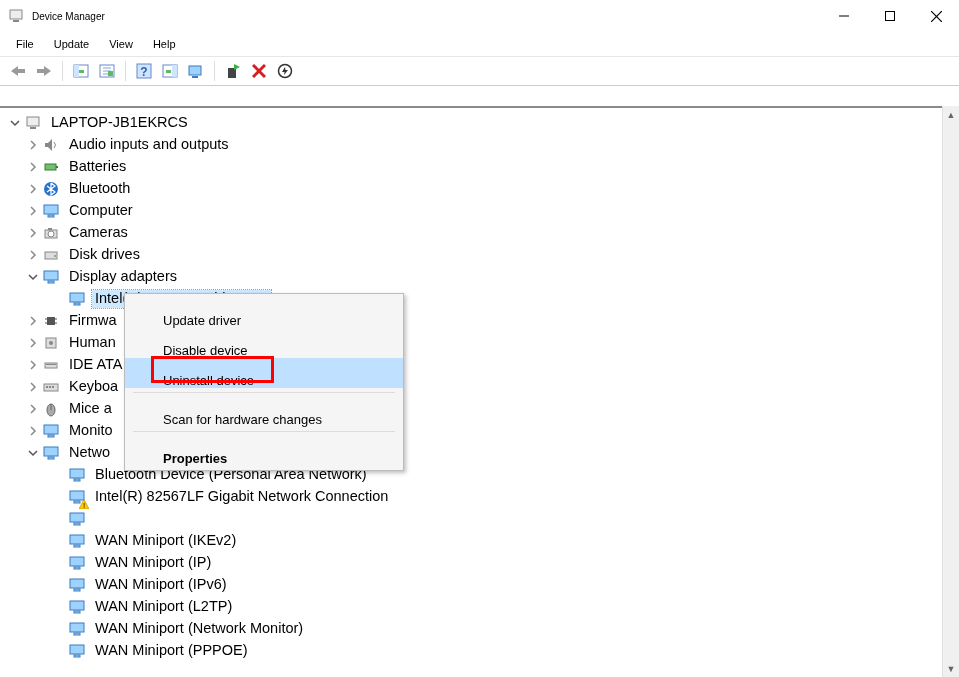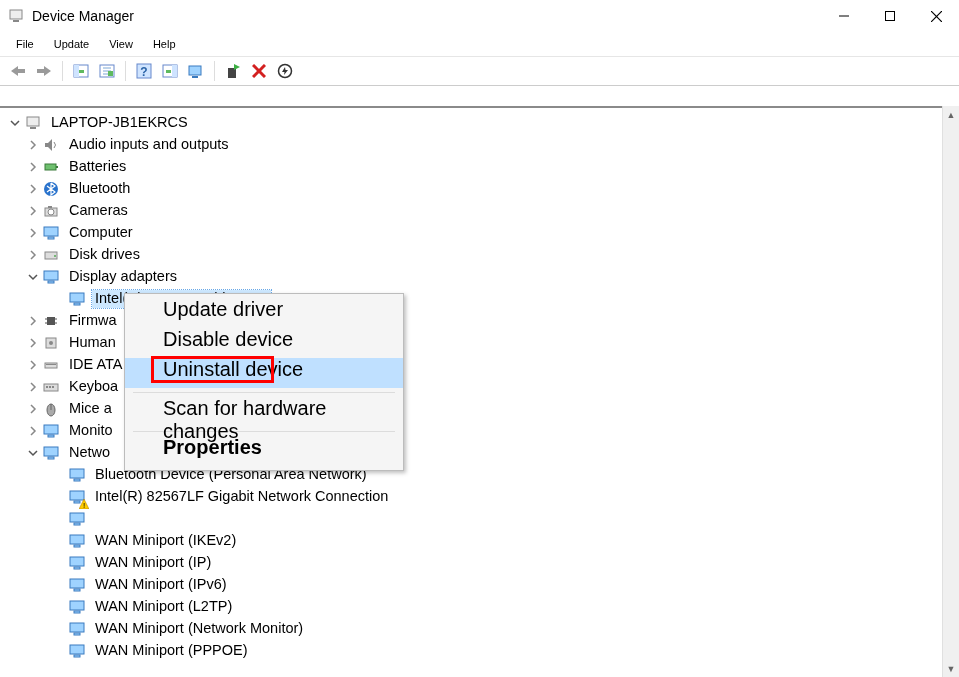--- a/index.html
+++ b/index.html
@@ -19,21 +19,21 @@
     display: flex;
     align-items: center;
     padding-left: 8px;
     user-select: none;
   }
   .titlebar-icon {
     width: 16px; height: 16px;
     margin-right: 8px;
     display: flex; align-items:center; justify-content:center;
   }
-  .titlebar-title { flex: 0 0 auto; font-size: 14px; }
+  .titlebar-title { flex: 0 0 auto; font-size: 10px; }
   .titlebar-spacer { flex: 1; }
   .win-btn {
     width: 46px; height: 32px;
     display:flex; align-items:center; justify-content:center;
     font-family: "Segoe UI", sans-serif;
   }
   .menubar {
     height: 24px;
     display: flex;
     align-items: center;
@@ -109,23 +109,23 @@
     width:280px;
     background:#f5f5f5;
     border:1px solid #bcbcbc;
     box-shadow: 2px 2px 4px rgba(0,0,0,0.25);
     padding:4px 0;
     z-index:100;
   }
   .cm-item {
     height: 30px;
     display:flex;
-    align-items:flex-start;
+    align-items:flex-end;
     padding:0 14px 0 38px;
-    font-size: 20px;
+    font-size: 13px;
   }
   .cm-item.hover { background:#bfe0ff; }
   .cm-item.bold { font-weight:700; }
   .cm-sep { height:1px; background:#dcdcdc; margin:4px 8px; }
   
   .red-highlight {
     position:absolute;
     border:3px solid red;
     pointer-events:none;
     z-index:200;
@@ -323,42 +323,42 @@
       <span class="label-wrap">Bluetooth</span>
     </div>
 
     <div class="node indent-1">
       <span class="expander">
           <svg width="10" height="10">
             <path d="M3 1 L7 5 L3 9" fill="none" stroke="#888" stroke-width="1.5"></path>
           </svg>
         </span>
       <span class="node-icon">
+          <svg class="monitor-svg" width="16" height="16">
+            <rect x="1" y="2" width="14" height="9"></rect>
+            <rect x="5" y="12" width="6" height="2" fill="#3a7bbf"></rect>
+          </svg>
+        </span>
+      <span class="label-wrap">Computer</span>
+    </div>
+
+    <div class="node indent-1">
+      <span class="expander">
+          <svg width="10" height="10">
+            <path d="M3 1 L7 5 L3 9" fill="none" stroke="#888" stroke-width="1.5"></path>
+          </svg>
+        </span>
+      <span class="node-icon">
           <svg width="16" height="16">
             <rect x="2" y="5" width="12" height="8" fill="#ddd" stroke="#888"></rect>
             <circle cx="8" cy="9" r="3" fill="#fff" stroke="#888"></circle>
             <rect x="5" y="3" width="4" height="2" fill="#888"></rect>
           </svg>
         </span>
       <span class="label-wrap">Cameras</span>
-    </div>
-
-    <div class="node indent-1">
-      <span class="expander">
-          <svg width="10" height="10">
-            <path d="M3 1 L7 5 L3 9" fill="none" stroke="#888" stroke-width="1.5"></path>
-          </svg>
-        </span>
-      <span class="node-icon">
-          <svg class="monitor-svg" width="16" height="16">
-            <rect x="1" y="2" width="14" height="9"></rect>
-            <rect x="5" y="12" width="6" height="2" fill="#3a7bbf"></rect>
-          </svg>
-        </span>
-      <span class="label-wrap">Computer</span>
     </div>
 
     <div class="node indent-1">
       <span class="expander">
           <svg width="10" height="10">
             <path d="M3 1 L7 5 L3 9" fill="none" stroke="#888" stroke-width="1.5"></path>
           </svg>
         </span>
       <span class="node-icon">
           <svg width="16" height="16">

